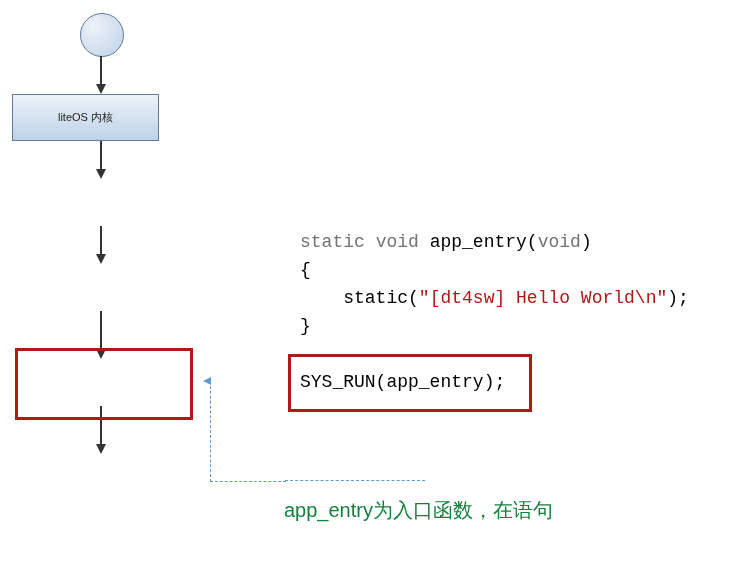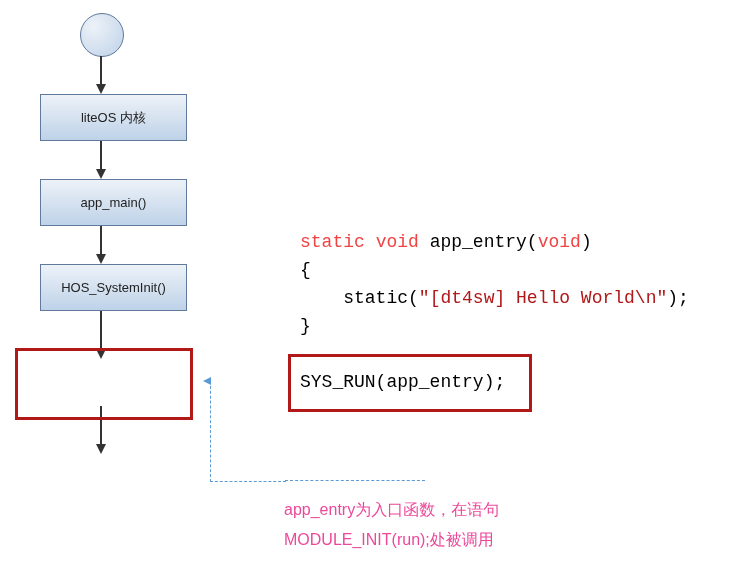--- a/index.html
+++ b/index.html
@@ -1,53 +1,47 @@
 <!DOCTYPE html>
 <html><head>
 <meta charset="utf-8">
 <style>
 body{margin:0;padding:0;font-family:Arial,"Microsoft YaHei",sans-serif;background:#fff}
 .canvas{position:relative;width:751px;height:572px}
 .start-circle{position:absolute;width:42px;height:42px;border:1px solid #60799c;border-radius:50%;background:radial-gradient(circle at 30% 30%,#edf2f8,#bed2e8);left:80px;top:13px}
-.box{position:absolute;width:145px;height:45px;border:1px solid #60799c;background:linear-gradient(to bottom,#edf2f8,#bed2e8);display:flex;align-items:center;justify-content:center;font-size:13px;color:#222;left:40px}
+.box{position:absolute;width:145px;height:45px;border:1px solid #60799c;background:linear-gradient(to bottom,#edf2f8,#bed2e8);display:flex;align-items:center;justify-content:center;font-size:11px;color:#222;left:12px}
 .arrow{position:absolute;background:#333}
 .arrow.v{width:2px}
 .arrow-head{position:absolute;width:0;height:0;border-left:5px solid transparent;border-right:5px solid transparent;border-top:10px solid #333}
 .red-box{position:absolute;border:3px solid #b11818;background:transparent}
 .code{position:absolute;font-family:Consolas,"Courier New",monospace;font-size:18px;line-height:28px;white-space:pre}
-.kw-blue{color:#ef4444}
+.kw-blue{color:#737373}
 .kw-red{color:#b11818}
-.note{position:absolute;font-size:16px;color:#ec4899;line-height:30px}
+.note{position:absolute;font-size:20px;color:#15803d;line-height:30px}
 .dash-line{position:absolute;border:1px dashed #5b9bd5;border-right:none;border-top:none}
 .dash-arrow{position:absolute;width:0;height:0;border-top:4px solid transparent;border-bottom:4px solid transparent;border-right:8px solid #5b9bd5}
 </style>
 </head>
 <body>
 
 <div class="canvas">
 
   <div class="start-circle"></div>
 
   <div class="arrow v" style="left:100px;top:56px;height:30px"></div>
   <div class="arrow-head" style="left:96px;top:84px"></div>
   <div class="box" style="top:94px">
       <span>liteOS 内核</span>
     </div>
 
   <div class="arrow v" style="left:100px;top:141px;height:30px"></div>
   <div class="arrow-head" style="left:96px;top:169px"></div>
-  <div class="box" style="top:179px">
-      <span>app_main()</span>
-    </div>
 
   <div class="arrow v" style="left:100px;top:226px;height:30px"></div>
   <div class="arrow-head" style="left:96px;top:254px"></div>
-  <div class="box" style="top:264px">
-      <span>HOS_SystemInit()</span>
-    </div>
 
   <div class="arrow v" style="left:100px;top:311px;height:40px"></div>
   <div class="arrow-head" style="left:96px;top:349px"></div>
 
   <div class="arrow v" style="left:100px;top:406px;height:40px"></div>
   <div class="arrow-head" style="left:96px;top:444px"></div>
 
   <div class="red-box" style="left:15px;top:348px;width:172px;height:66px"></div>
 
   <div class="code" style="left:300px;top:228px"><span class="kw-blue">static</span> <span class="kw-blue">void</span><span> app_entry(</span><span class="kw-blue">void</span><span>)</span>
@@ -58,16 +52,15 @@
 <span>SYS_RUN(app_entry);</span></div>
 
   <div class="red-box" style="left:288px;top:354px;width:238px;height:52px"></div>
 
   <div class="dash-line" style="left:210px;top:381px;width:75px;height:100px"></div>
   <div class="dash-arrow" style="left:203px;top:377px"></div>
   <div style="position:absolute;left:285px;top:480px;width:140px;border-top:1px dashed #5b9bd5"></div>
 
   <div class="note" style="left:284px;top:495px">
     <div>app_entry为入口函数，在语句</div>
-    <div>MODULE_INIT(run);处被调用</div>
   </div>
 
 </div>
 
 </body></html>

